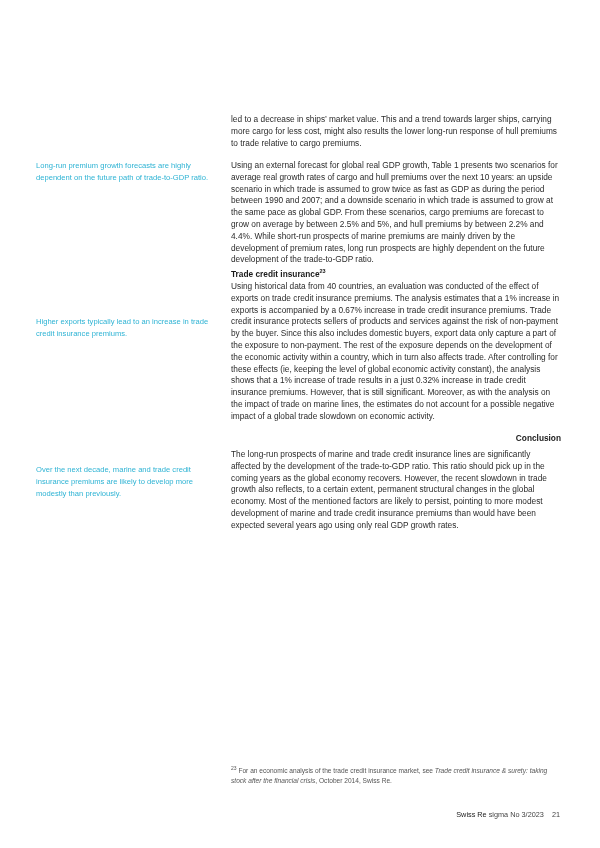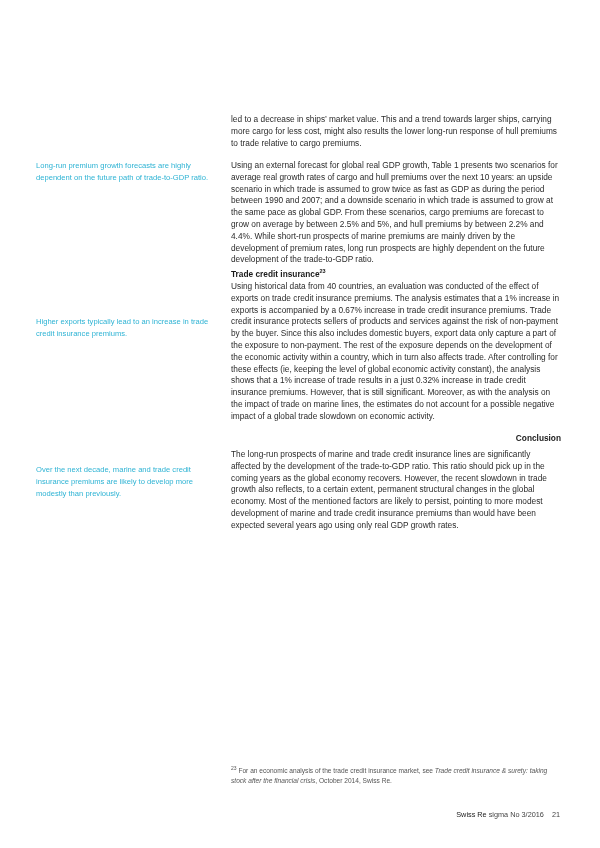--- a/index.html
+++ b/index.html
@@ -27,13 +27,13 @@
 <div class="main heading" style="top:269px;"><span>Trade credit insurance</span><sup>23</sup></div>
 <div class="side" style="top:288px;margin-top:28px;">Higher exports typically lead to an increase in trade credit insurance premiums.</div>
 <div class="main" style="top:281px;">Using historical data from 40 countries, an evaluation was conducted of the effect of exports on trade credit insurance premiums. The analysis estimates that a 1% increase in exports is accompanied by a 0.67% increase in trade credit insurance premiums. Trade credit insurance protects sellers of products and services against the risk of non-payment by the buyer. Since this also includes domestic buyers, export data only capture a part of the exposure to non-payment. The rest of the exposure depends on the development of the economic activity within a country, which in turn also affects trade. After controlling for these effects (ie, keeping the level of global economic activity constant), the analysis shows that a 1% increase of trade results in a just 0.32% increase in trade credit insurance premiums. However, that is still significant. Moreover, as with the analysis on the impact of trade on marine lines, the estimates do not account for a possible negative impact of a global trade slowdown on economic activity.</div>
 
 <div class="main heading" style="top:433px;text-align:right;">Conclusion</div>
 <div class="side" style="top:464px;">Over the next decade, marine and trade credit insurance premiums are likely to develop more modestly than previously.</div>
 <div class="main" style="top:449px;">The long-run prospects of marine and trade credit insurance lines are significantly affected by the development of the trade-to-GDP ratio. This ratio should pick up in the coming years as the global economy recovers. However, the recent slowdown in trade growth also reflects, to a certain extent, permanent structural changes in the global economy. Most of the mentioned factors are likely to persist, pointing to more modest development of marine and trade credit insurance premiums than would have been expected several years ago using only real GDP growth rates.</div>
 
 <div class="footnote"><span class="fn-num">23</span> <span class="up">For an economic analysis of the trade credit insurance market, see </span><span>Trade credit insurance &amp; surety: taking stock after the financial crisis</span><span class="up">, October 2014, Swiss Re.</span></div>
 
-<div class="footer"><span class="brand">Swiss Re</span> <span>sigma No 3/2016</span><span class="pg">21</span></div>
+<div class="footer"><span class="brand">Swiss Re</span> <span>sigma No 3/2023</span><span class="pg">21</span></div>
 
 </body></html>

